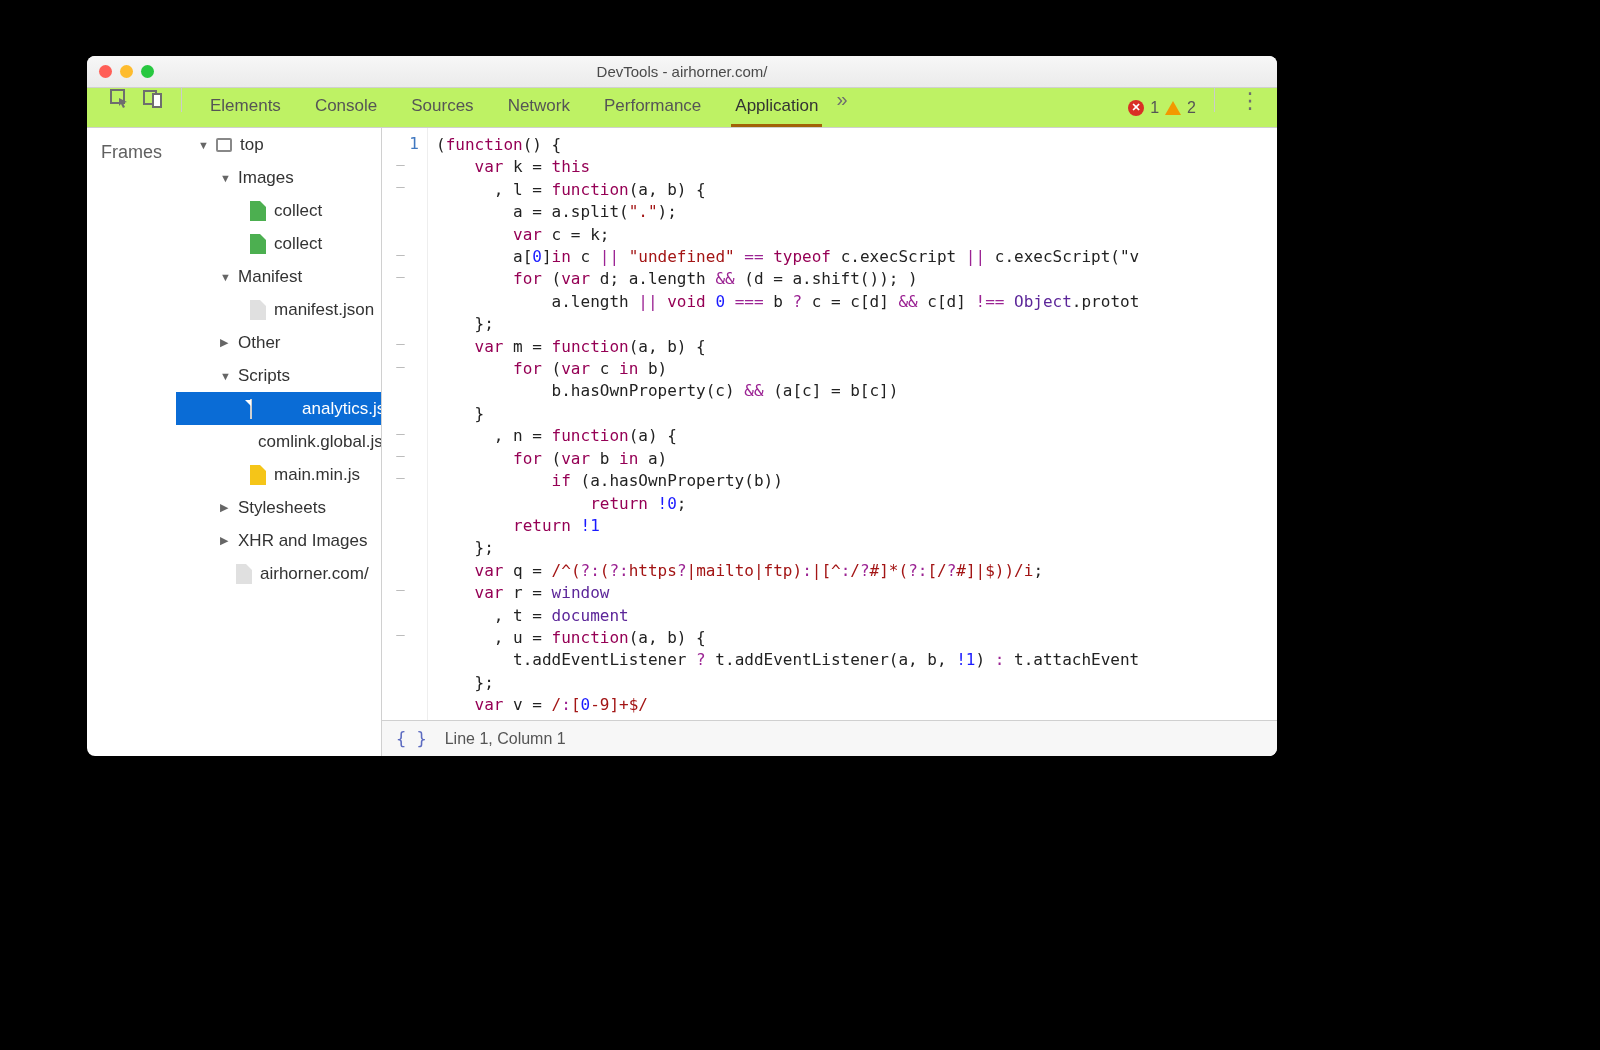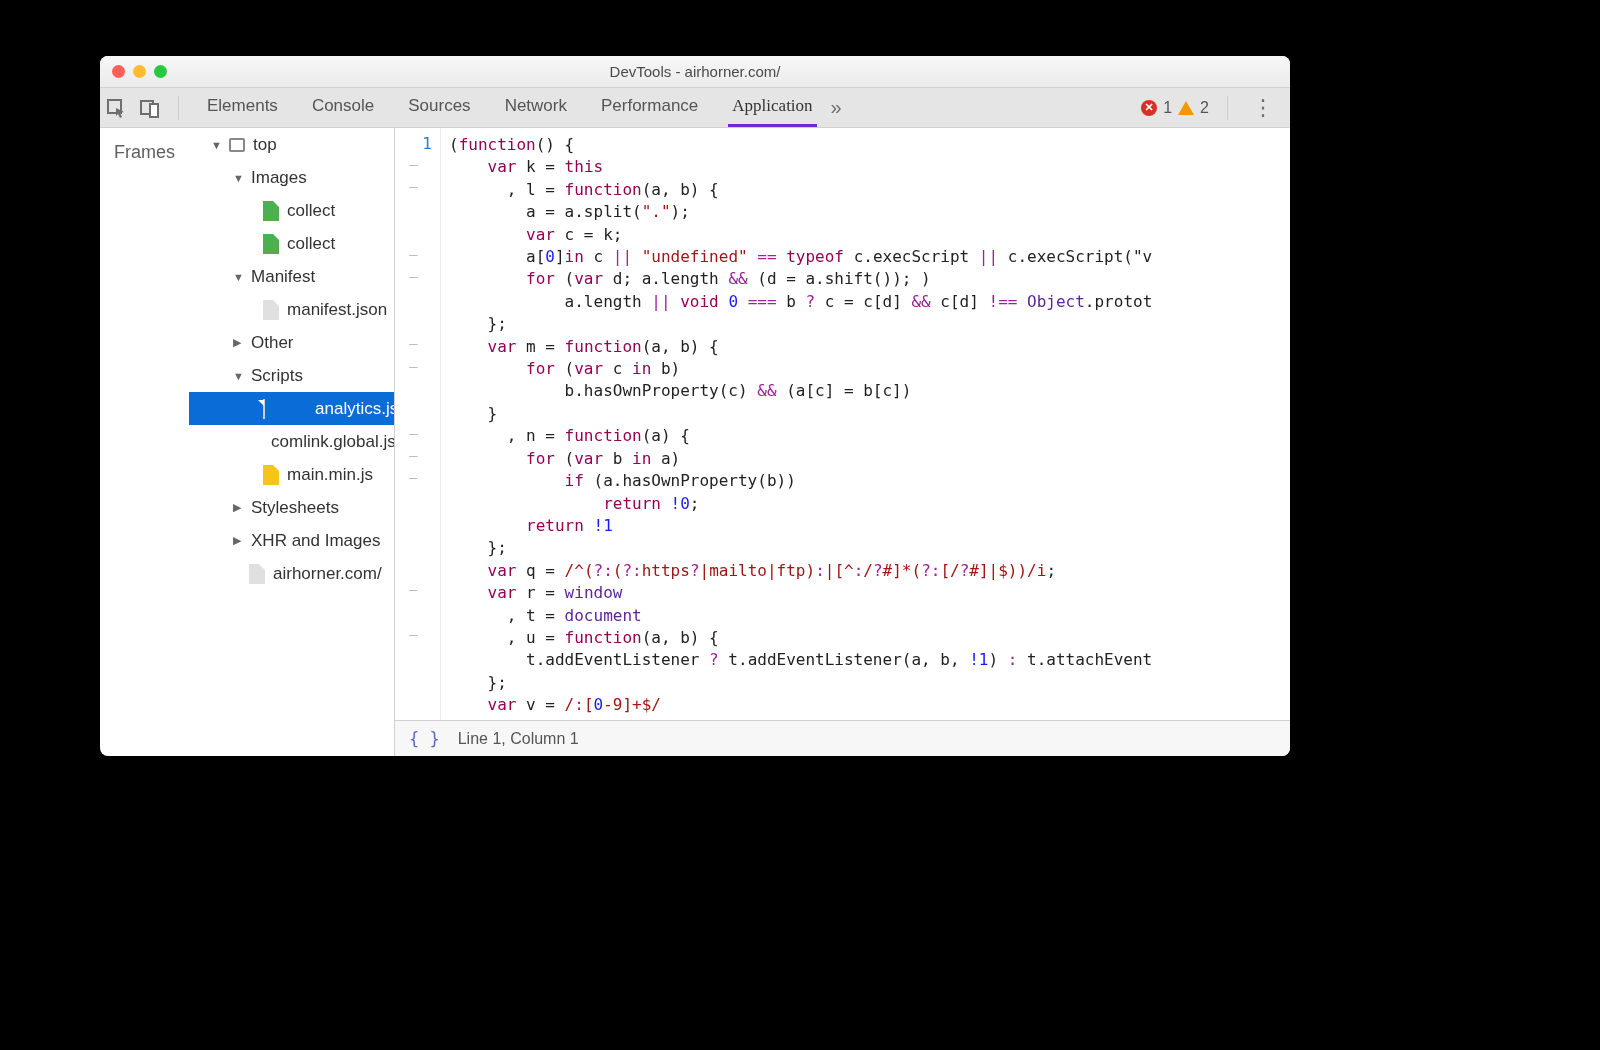--- a/index.html
+++ b/index.html
@@ -4,21 +4,21 @@
 <style>
   * { box-sizing: border-box; margin: 0; padding: 0; }
   body {
     background: #000;
     font-family: -apple-system, "Helvetica Neue", Arial, sans-serif;
     width: 1600px; height: 1050px;
     position: relative;
   }
   .window {
     position: absolute;
-    left: 100px; top: 56px;
+    left: 87px; top: 56px;
     width: 1190px; height: 700px;
     background: #fff;
     border-radius: 8px;
     box-shadow: 0 20px 60px rgba(0,0,0,.5);
     overflow: hidden;
     display: flex; flex-direction: column;
   }
   .titlebar {
     height: 32px;
     background: linear-gradient(#f7f7f7,#ebebeb);
@@ -31,29 +31,29 @@
   .tl.red { background:#ff5f57; }
   .tl.yellow { background:#febc2e; }
   .tl.green { background:#28c840; }
   .titlebar-title {
     position: absolute; left:0; right:0; text-align:center;
     font-size: 15px; color:#4a4a4a; pointer-events:none;
   }
   .toolbar {
     height: 40px;
     border-bottom: 1px solid #d0d0d0;
-    display: flex; align-items: center;
-    padding: 0 10px 0 6px;
+    display: flex; 
+    padding: 0 10px 0 22px;
     gap: 14px;
-    background:#e5e5e5;
+    background:#bef264;
   }
   .toolbar .icon { color:#6e6e6e; font-size:16px; }
   .tabs { display:flex; gap:26px; margin-left:6px; font-size:17px; color:#555; }
   .tab { padding: 8px 4px; cursor:pointer; }
-  .tab.active { color:#333; border-bottom: 3px solid #6d28d9; font-family: Liberation Serif, serif; }
+  .tab.active { color:#333; border-bottom: 3px solid #a16207; }
   .spacer { flex:1; }
   .status-counts { display:flex; align-items:center; gap:6px; font-size:16px; color:#555; }
   .err-badge { width:16px;height:16px;border-radius:50%;background:#d93025;color:#fff;display:flex;align-items:center;justify-content:center;font-size:11px;font-weight:bold; }
   .warn-badge { width:0;height:0;border-left:8px solid transparent;border-right:8px solid transparent;border-bottom:14px solid #f29900;position:relative; }
   .kebab { font-size:22px; color:#6e6e6e; padding:0 6px; cursor:pointer; }
   .divider-v { width:1px; height:24px; background:#ccc; margin:0 4px; }
 
   .body { flex:1; display:flex; min-height:0; }
   .sidebar {
     width: 295px; border-right:1px solid #d0d0d0;

